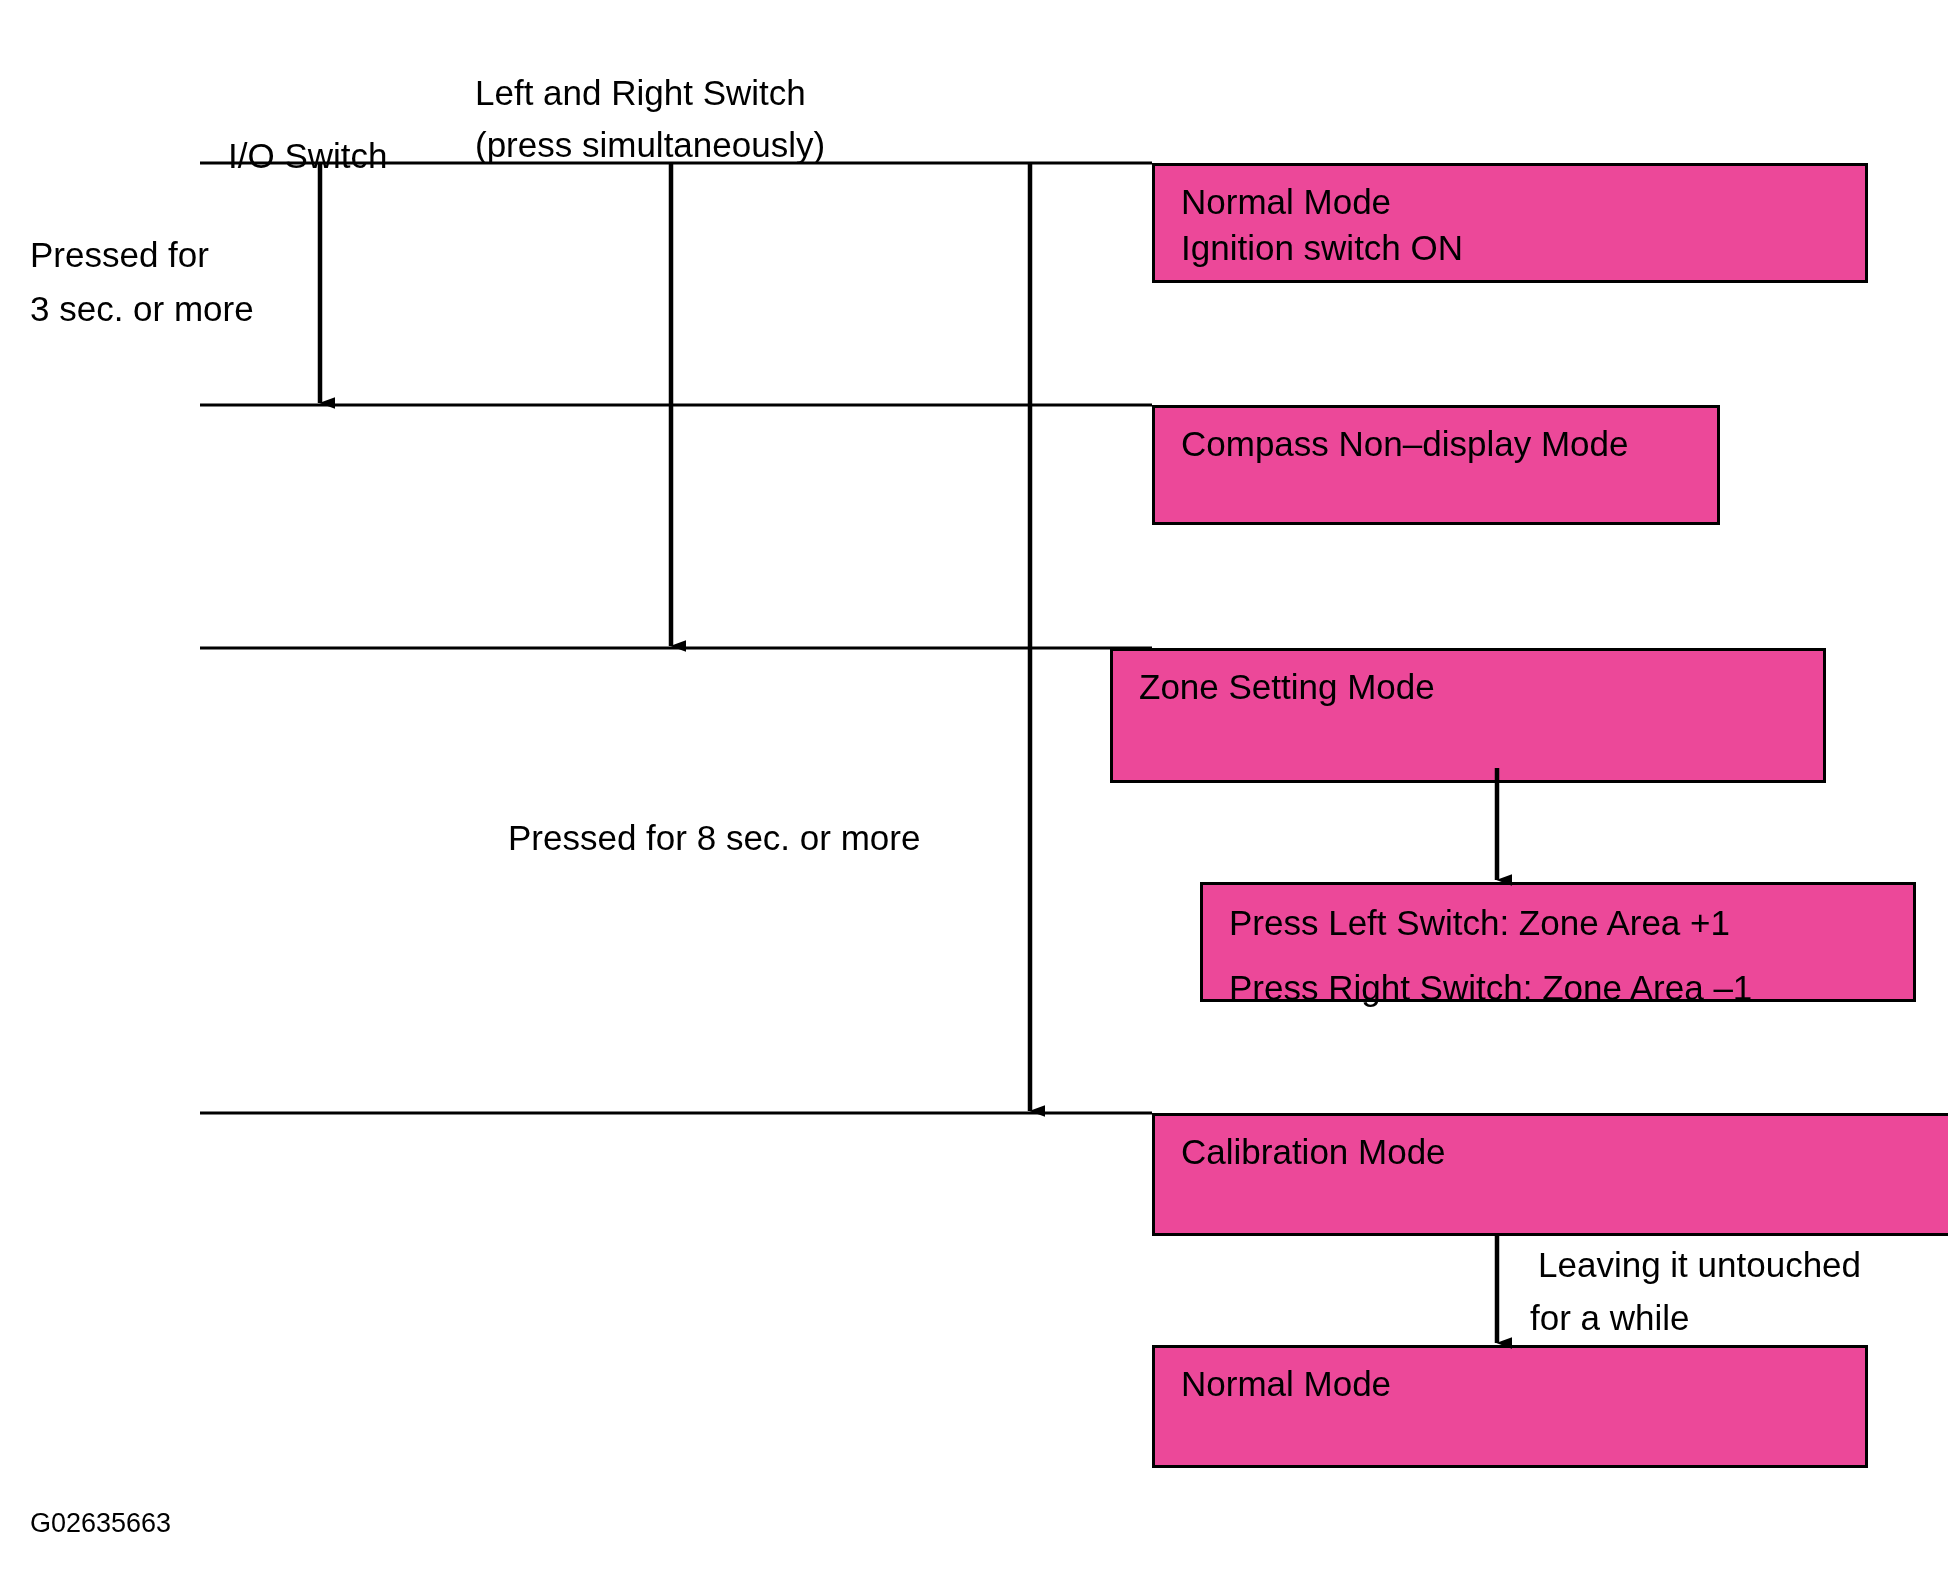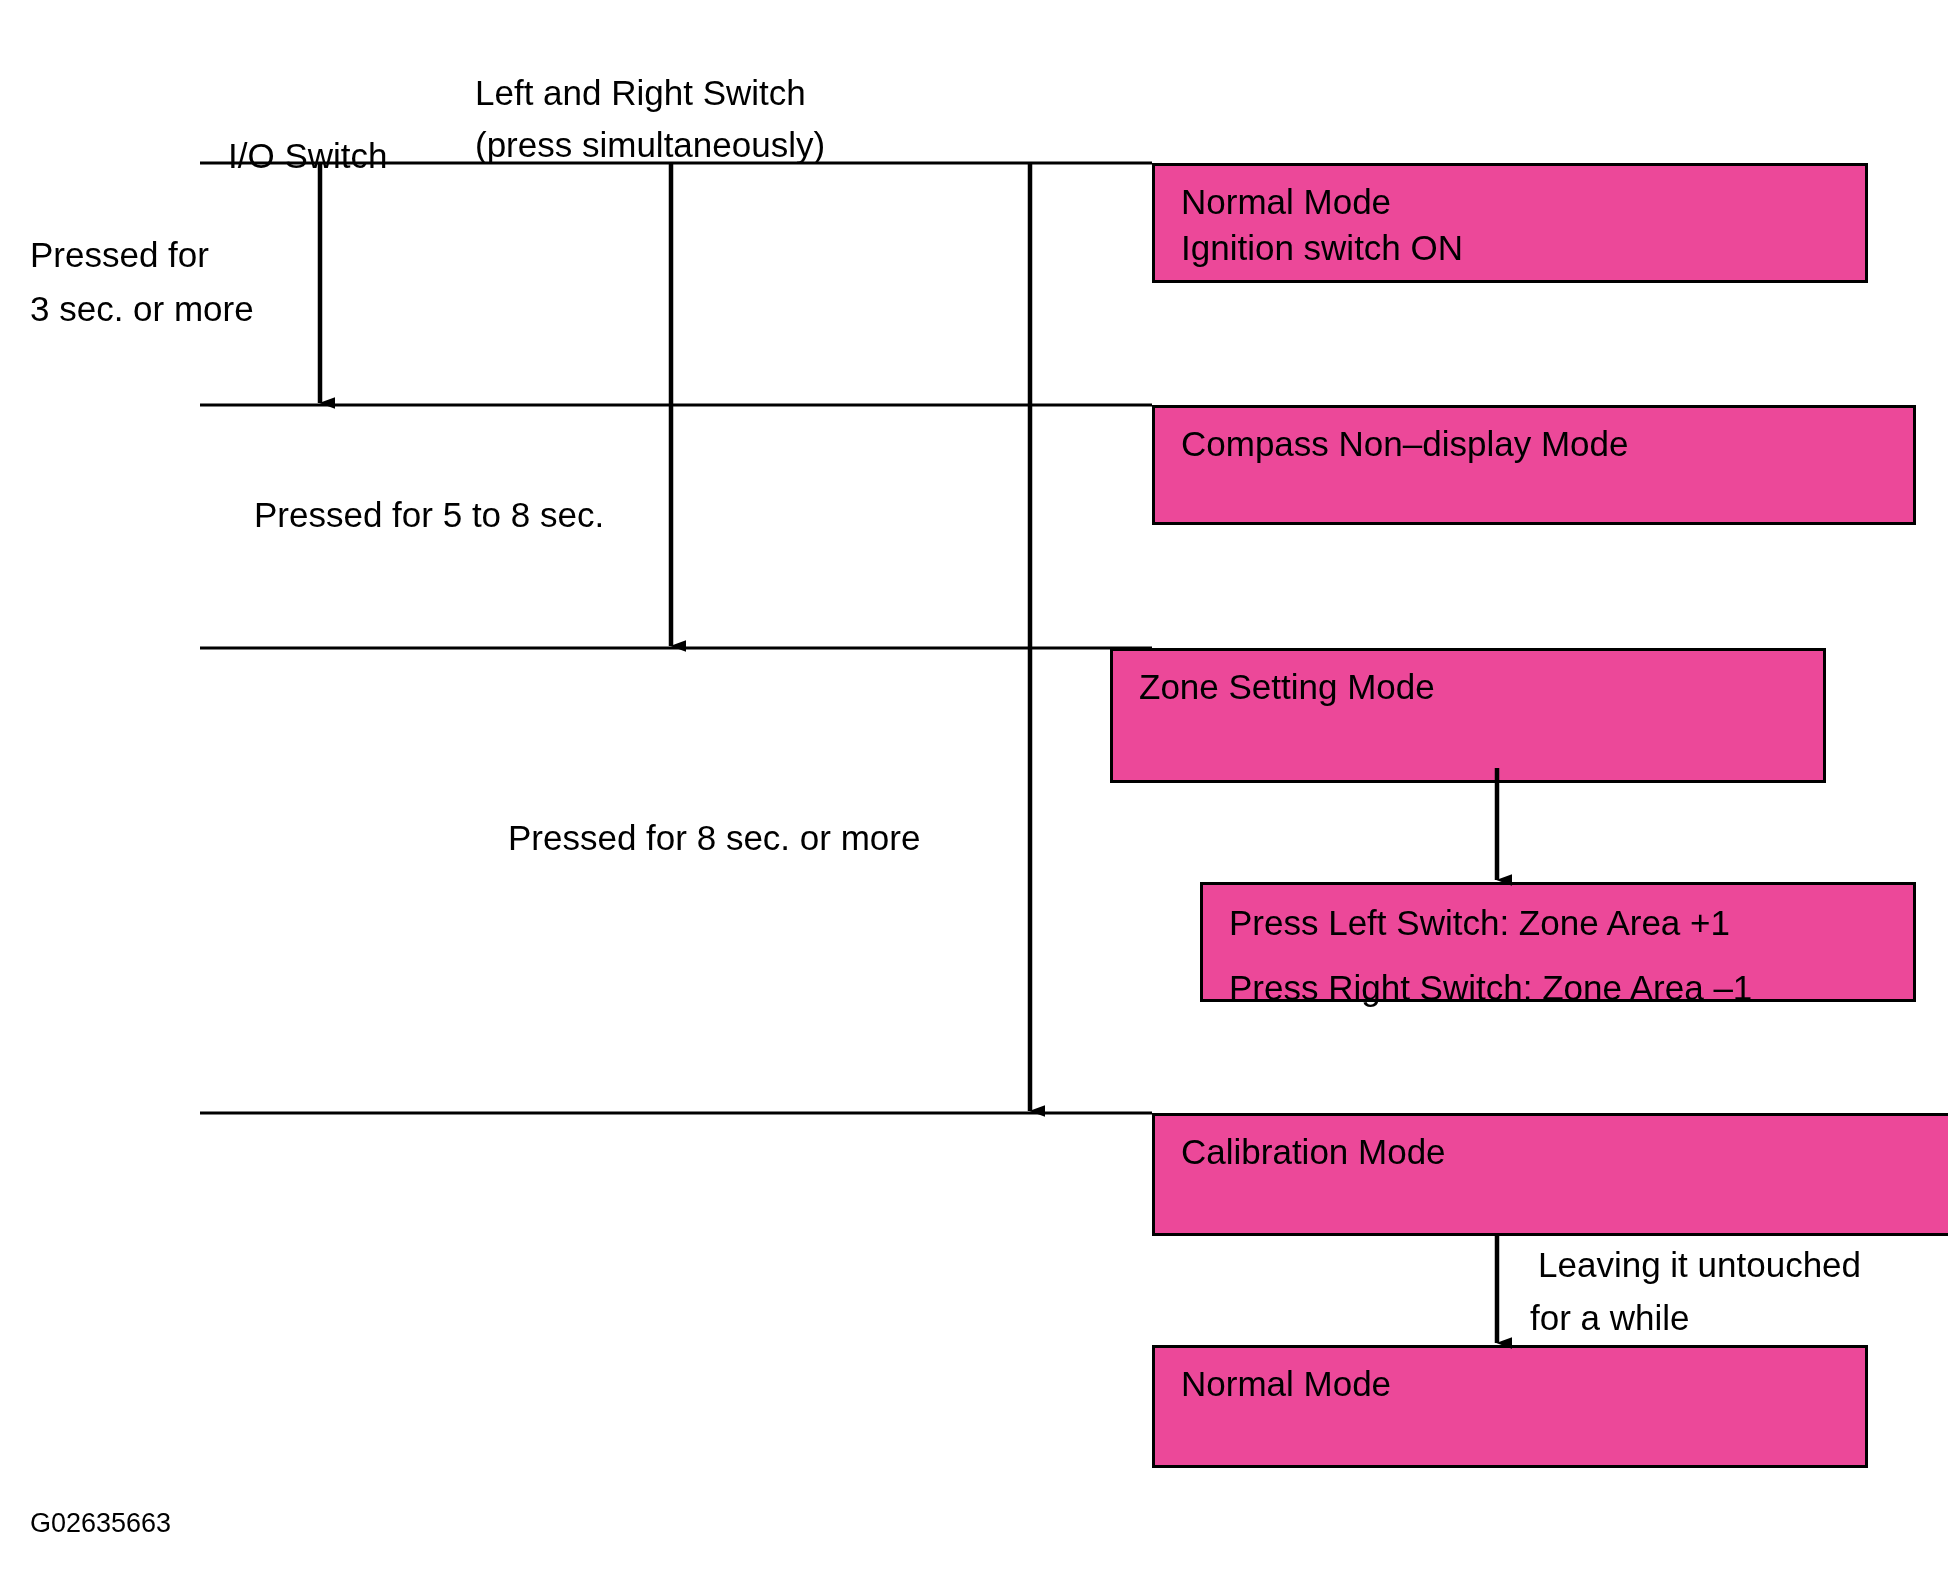--- a/index.html
+++ b/index.html
@@ -21,33 +21,32 @@
 
 <div id="root">
 
   <div class="txt hdr" style="left:228px;top:135px;">I/O Switch</div>
   <div class="txt hdr" style="left:475px;top:72px;">Left and Right Switch</div>
   <div class="txt hdr" style="left:475px;top:124px;">(press simultaneously)</div>
 
   <div class="txt lbl" style="left:30px;top:234px;">Pressed for</div>
   <div class="txt lbl" style="left:30px;top:288px;">3 sec. or more</div>
 
-  <div class="txt lbl" style="left:254px;top:494px;">Pressed for 5 to 8 sec.</div>
 
   <div class="txt lbl" style="left:508px;top:817px;">Pressed for 8 sec. or more</div>
 
   <div class="txt lbl" style="left:1530px;top:1244px;margin-left:8px;">Leaving it untouched</div>
   <div class="txt lbl" style="left:1530px;top:1297px;">for a while</div>
 
   <div class="mbox" style="left:1152px;top:163px;width:716px;height:120px;">
     <span class="line" style="top:16px;">Normal Mode</span>
     <span class="line" style="top:62px;">Ignition switch ON</span>
   </div>
 
-  <div class="mbox" style="left:1152px;top:405px;width:764px;height:120px;">
+  <div class="mbox" style="left:1152px;top:405px;width:568px;height:120px;">
     <span class="line" style="top:16px;">Compass Non–display Mode</span>
   </div>
 
   <div class="mbox" style="left:1110px;top:648px;width:716px;height:135px;">
     <span class="line" style="top:16px;">Zone Setting Mode</span>
   </div>
 
   <div class="mbox" style="left:1200px;top:882px;width:716px;height:120px;padding-left:44px;">
     <span class="line" style="top:18px;">Press Left Switch: Zone Area +1</span>
     <span class="line" style="top:83px;">Press Right Switch: Zone Area –1</span>

